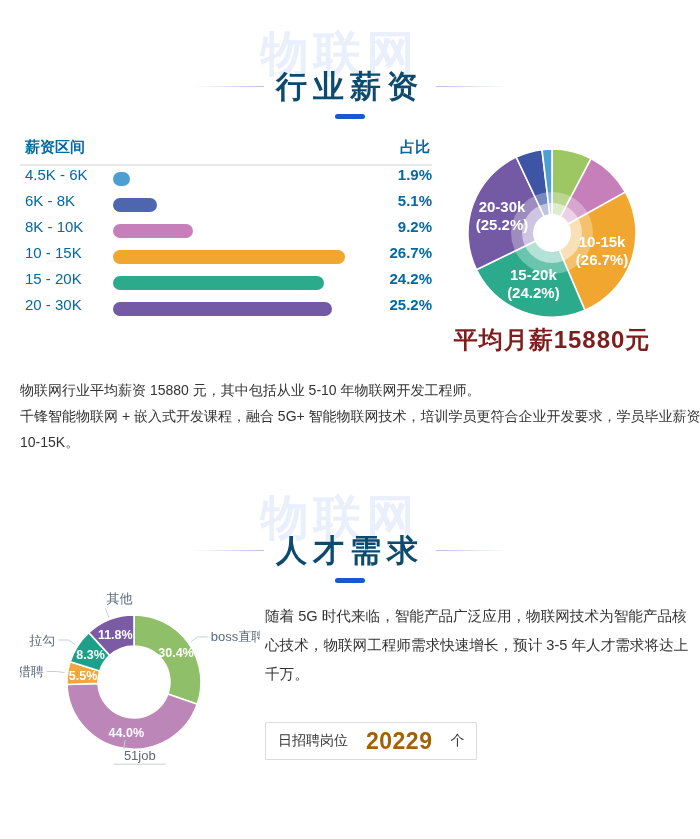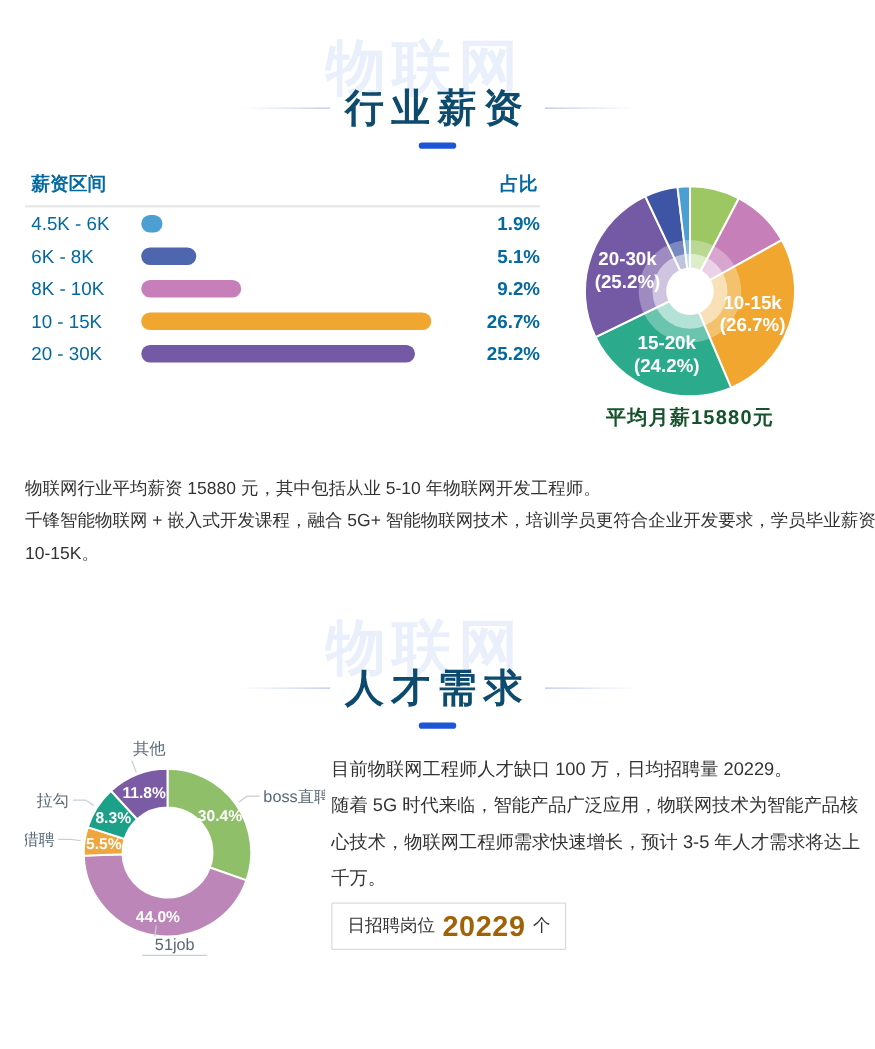--- a/index.html
+++ b/index.html
@@ -13,37 +13,37 @@
   .sec-title{position:absolute;top:44px;left:0;width:100%;text-align:center;margin:0;
              font-size:31px;font-weight:bold;letter-spacing:6px;color:#0c4a6e;}
   .hline{position:absolute;top:64px;width:72px;height:1px;}
   .hline.l{left:calc(50% - 158px);background:linear-gradient(to left,#B4C3E8,rgba(180,195,232,0));}
   .hline.r{left:calc(50% + 86px);background:linear-gradient(to right,#B4C3E8,rgba(180,195,232,0));}
   .dash{position:absolute;top:92px;left:calc(50% - 15px);width:30px;height:5px;border-radius:2.5px;background:#1C55D6;}
   
   .salary-table{position:absolute;left:20px;top:138px;width:412px;color:#0369a1;}
   .thead{display:flex;justify-content:space-between;font-size:15px;font-weight:700;padding:0 2px 0 5px;}
   .tdivider{height:2px;background:#E9E9E9;margin-top:7px;}
-  .trow{display:flex;align-items:center;height:26px;}
+  .trow{display:flex;height:26px;}
   .tlabel{width:88px;padding-left:5px;font-size:15px;}
   .bar-wrap{flex:1;display:flex;align-items:center;}
   .bar{height:14px;border-radius:7px;}
   .tpct{width:62px;text-align:right;font-size:15px;font-weight:700;}
   
   #donut1{position:absolute;left:462px;top:143px;}
   #donut2{position:absolute;left:20px;top:588px;}
   .donut-caption{position:absolute;left:452px;top:324px;width:200px;text-align:center;
-                 font-size:16px;font-weight:700;color:#14532d;letter-spacing:1px;}
+                 font-size:24px;font-weight:700;color:#7f1d1d;letter-spacing:1px;}
   
   .para{position:absolute;color:#333;}
   .para1{left:20px;top:377px;font-size:14px;line-height:26px;white-space:nowrap;}
   .para2{left:265px;top:602px;font-size:14.6px;line-height:29px;white-space:nowrap;}
   
   .badge{position:absolute;left:265px;top:722px;height:36px;border:1px solid #DBDBDB;background:#fff;
-         display:inline-flex;align-items:center;padding:0 12px;gap:6px;border-radius:1px;justify-content:center;}
+         display:inline-flex;align-items:center;padding:0 12px;gap:18px;border-radius:1px;justify-content:center;}
   .badge-label,.badge-unit{font-size:14px;color:#333;}
   .badge-num{font-size:23px;font-weight:700;color:#a16207;letter-spacing:0.5px;}
   svg text{font-family:"Liberation Sans","DejaVu Sans",sans-serif;}
 </style>
 </head>
 <body>
 
 <div class="page">
 
   <header class="sec-header" id="sec1">
@@ -81,20 +81,27 @@
             <div class="bar" style="width: 80px; background: rgb(199, 127, 185);"></div>
           </div>
           <span class="tpct">9.2%</span>
         </div>
         <div class="trow">
           <span class="tlabel">10 - 15K</span>
           <div class="bar-wrap">
             <div class="bar" style="width: 232px; background: rgb(240, 166, 47);"></div>
           </div>
           <span class="tpct">26.7%</span>
+        </div>
+        <div class="trow">
+          <span class="tlabel">15 - 20K</span>
+          <div class="bar-wrap">
+            <div class="bar" style="width: 211px; background: rgb(43, 171, 140);"></div>
+          </div>
+          <span class="tpct">24.2%</span>
         </div>
         <div class="trow">
           <span class="tlabel">20 - 30K</span>
           <div class="bar-wrap">
             <div class="bar" style="width: 219px; background: rgb(116, 89, 165);"></div>
           </div>
           <span class="tpct">25.2%</span>
         </div>
       </div>
   </div>
@@ -148,21 +155,20 @@
       <text x="70.6" y="70.8" text-anchor="middle" fill="#fff" font-size="12.5" font-weight="bold">8.3%</text>
       <path d="M55.0,56.3 L48.3,52.0 L38.3,52.0" fill="none" stroke="#C7CED5" stroke-width="1"></path>
       <text x="35.3" y="56.5" text-anchor="end" fill="#5A6A79" font-size="13">拉勾</text>
       <path d="M68.8,44.6 A67,67 0 0 1 114.0,27.0 L114.0,58.0 A36,36 0 0 0 89.7,67.4 Z" fill="#7B5CA4" stroke="#fff" stroke-width="1.6"></path>
       <text x="95.3" y="50.5" text-anchor="middle" fill="#fff" font-size="12.5" font-weight="bold">11.8%</text>
       <path d="M89.0,29.7 L85.4,20.4" fill="none" stroke="#C7CED5" stroke-width="1"></path>
       <text x="99.4" y="15.4" text-anchor="middle" fill="#5A6A79" font-size="13">其他</text>
     </svg>
 
   <div class="para para2">
-    <div>目前物联网工程师人才缺口 100 万，日均招聘量 20229。</div>
     <div>随着 5G 时代来临，智能产品广泛应用，物联网技术为智能产品核</div>
     <div>心技术，物联网工程师需求快速增长，预计 3-5 年人才需求将达上</div>
     <div>千万。</div>
   </div>
 
   <div class="badge">
     <span class="badge-label">日招聘岗位</span>
     <span class="badge-num">20229</span>
     <span class="badge-unit">个</span>
   </div>

